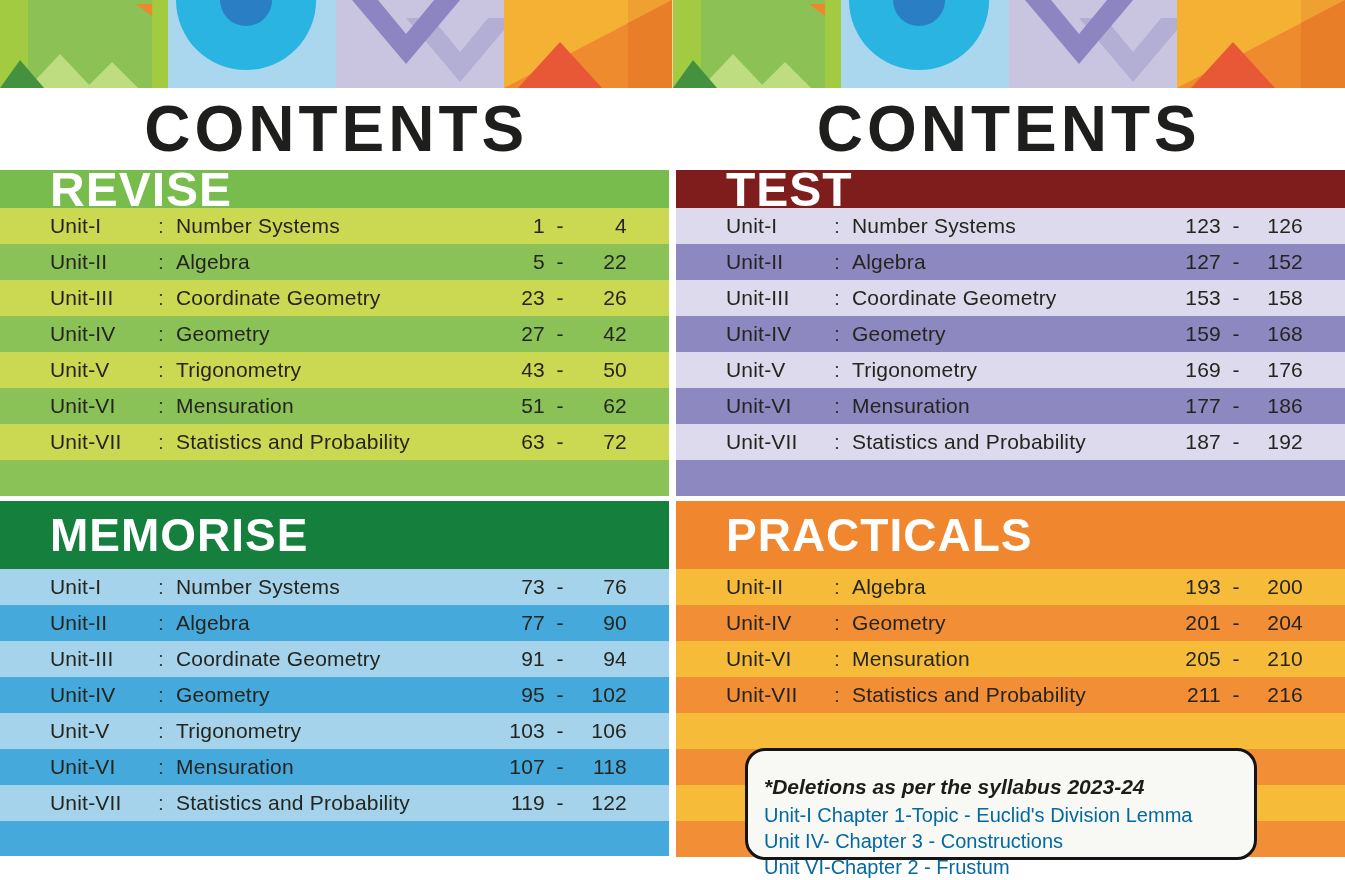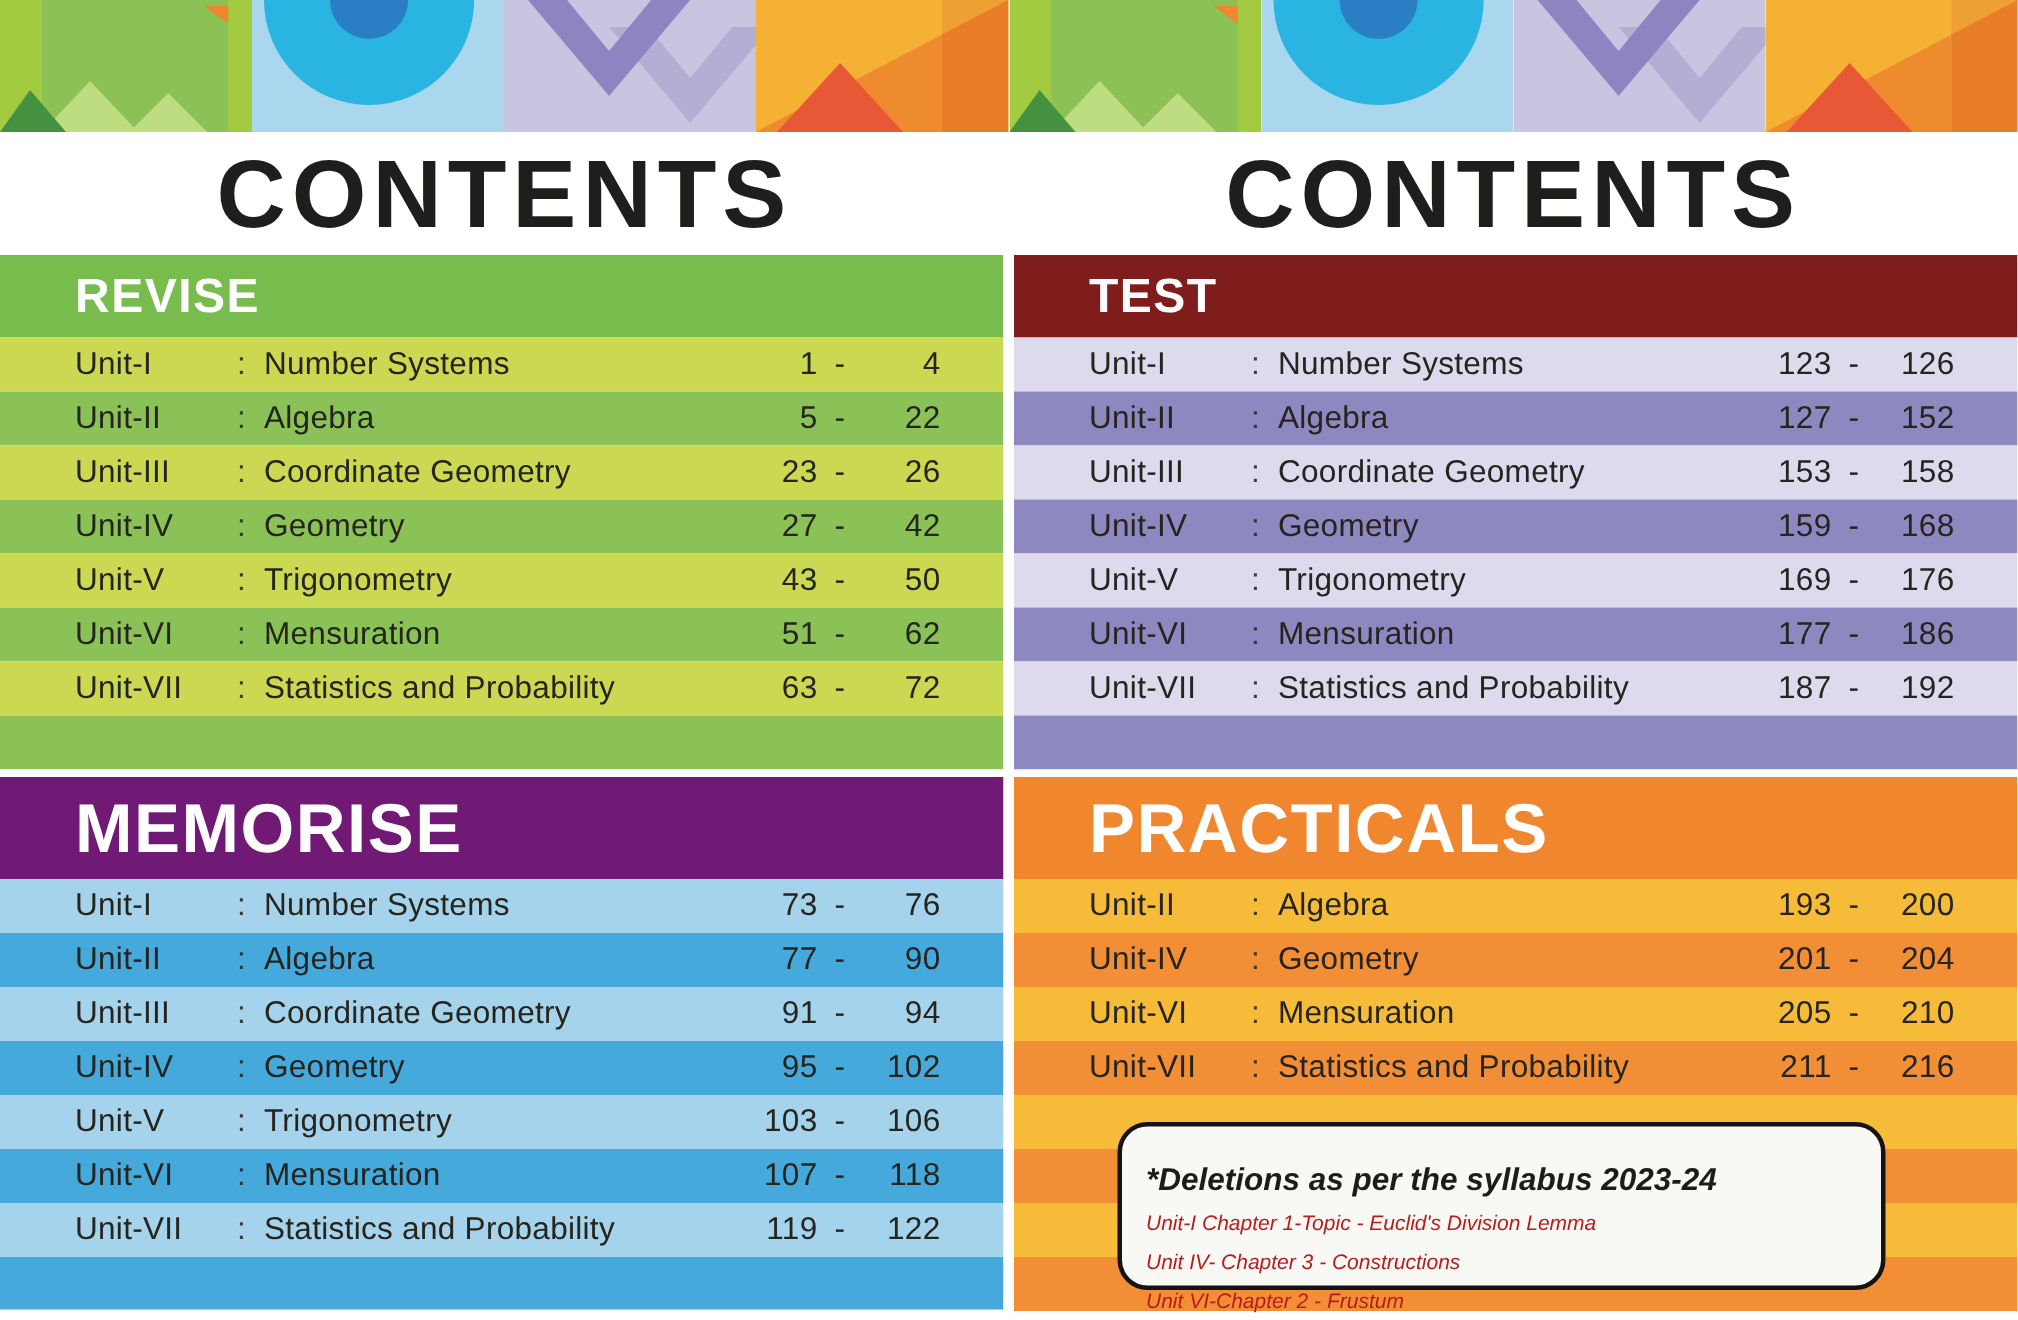--- a/index.html
+++ b/index.html
@@ -16,21 +16,21 @@
   .titles h1{width:50%;text-align:center;margin:0;font-size:64px;font-weight:700;
              letter-spacing:4px;color:#1e1e1c;}
 
   
   .cols{display:flex;}
   .col{width:669px;}
   .gutter{width:7px;background:#ffffff;}
   .col-right{position:relative;}
 
   .hdr{display:flex;align-items:center;padding-left:50px;color:#ffffff;font-weight:700;letter-spacing:1px;}
-  .hdr1{height:55px;font-size:32px;}
+  .hdr1{height:38px;font-size:48px;}
   .hdr2{height:68px;font-size:46px;}
 
   .row{height:36px;display:flex;align-items:center;padding:0 42px 0 50px;
        font-size:21px;color:#25241e;letter-spacing:.2px;}
   .row .unit{width:96px;}
   .row .colon{width:30px;text-align:center;opacity:.85;}
   .row .topic{flex:1;}
   .row .from{width:50px;text-align:right;}
   .row .dash{width:30px;text-align:center;}
   .row .to{width:52px;text-align:right;}
@@ -39,42 +39,42 @@
   .tail{height:36px;}
   .tail-short{height:35px;}
   .fill{height:36px;}
 
   
   .sec-revise .hdr{background:#77bc4c;}
   .sec-revise .row.base{background:#cbd952;}
   .sec-revise .row.alt{background:#8ac257;}
   .sec-revise .tail{background:#8ac257;}
 
-  .sec-memorise .hdr{background:#701a75;}
+  .sec-memorise .hdr{background:#15803d;}
   .sec-memorise .row.base{background:#a5d3eb;}
   .sec-memorise .row.alt{background:#45a9dc;}
   .sec-memorise .tail-short{background:#45a9dc;}
 
   .sec-test .hdr{background:#7f1d1d;}
   .sec-test .row.base{background:#dcdaec;}
   .sec-test .row.alt{background:#8e88c1;}
   .sec-test .tail{background:#8e88c1;}
 
   .sec-practicals .hdr{background:#f0862e;}
   .sec-practicals .row.base{background:#f6bc39;}
   .sec-practicals .row.alt{background:#f28e35;}
   .fill-a{background:#f6bc39;}
   .fill-b{background:#f28e35;}
 
   
   .note{position:absolute;left:69px;top:578px;width:512px;height:112px;box-sizing:border-box;
         background:#f8f8f5;border:3px solid #141414;border-radius:20px;padding:22px 16px;}
   .note p{margin:0;}
   .note .note-h{font-size:21px;font-weight:700;font-style:italic;color:#1c1c1a;margin:2px 0 3px;}
-  .note .note-l{font-size:14px;font-style:italic;line-height:26px;color:#b91c1c;}
+  .note .note-l{font-size:20px;line-height:26px;color:#0369a1;}
 </style>
 </head>
 <body>
 
 <div class="page">
 
   <div class="deco">
 
     <div class="tile">
       <svg viewBox="0 0 168 88" preserveAspectRatio="none">

